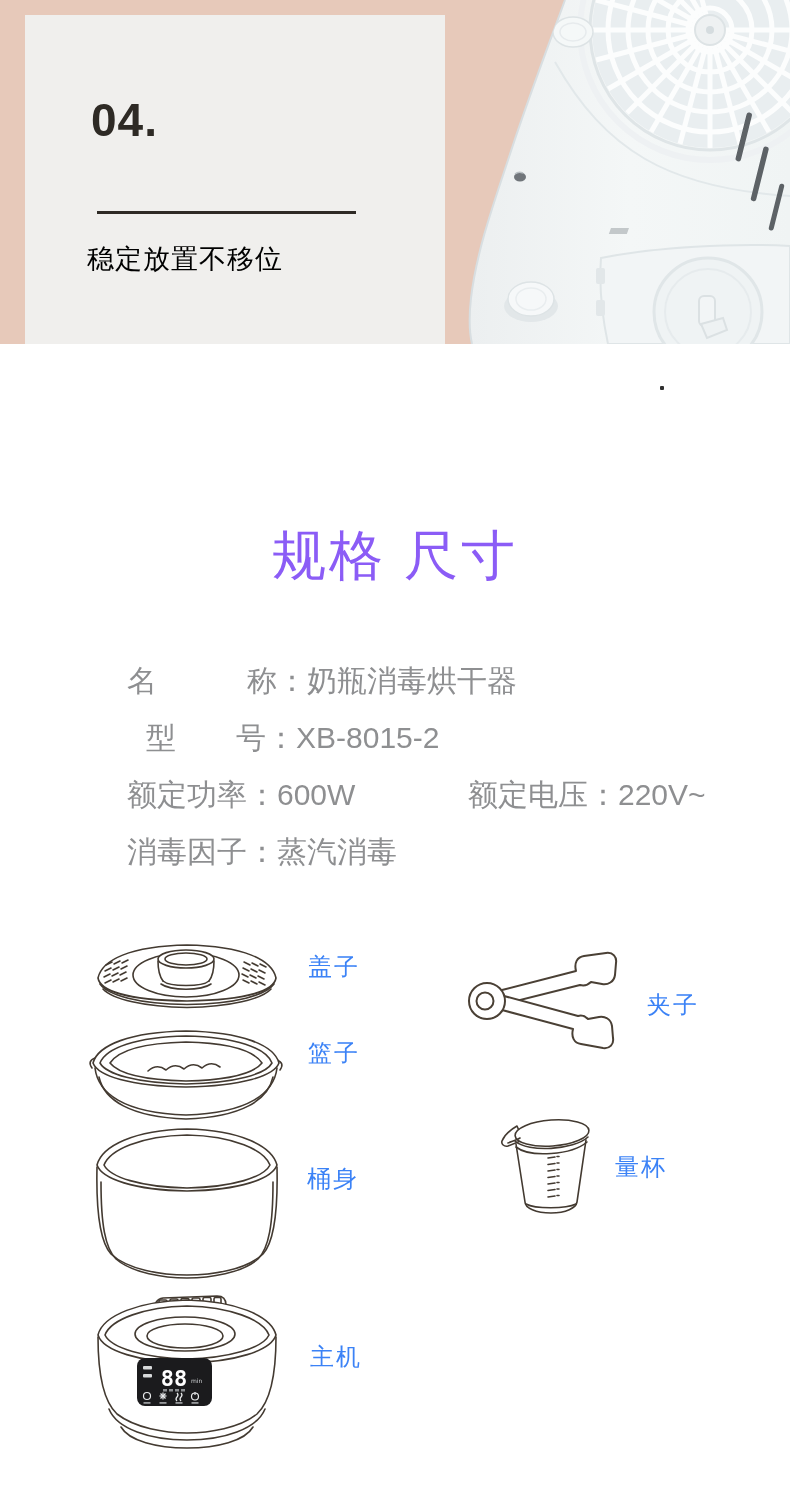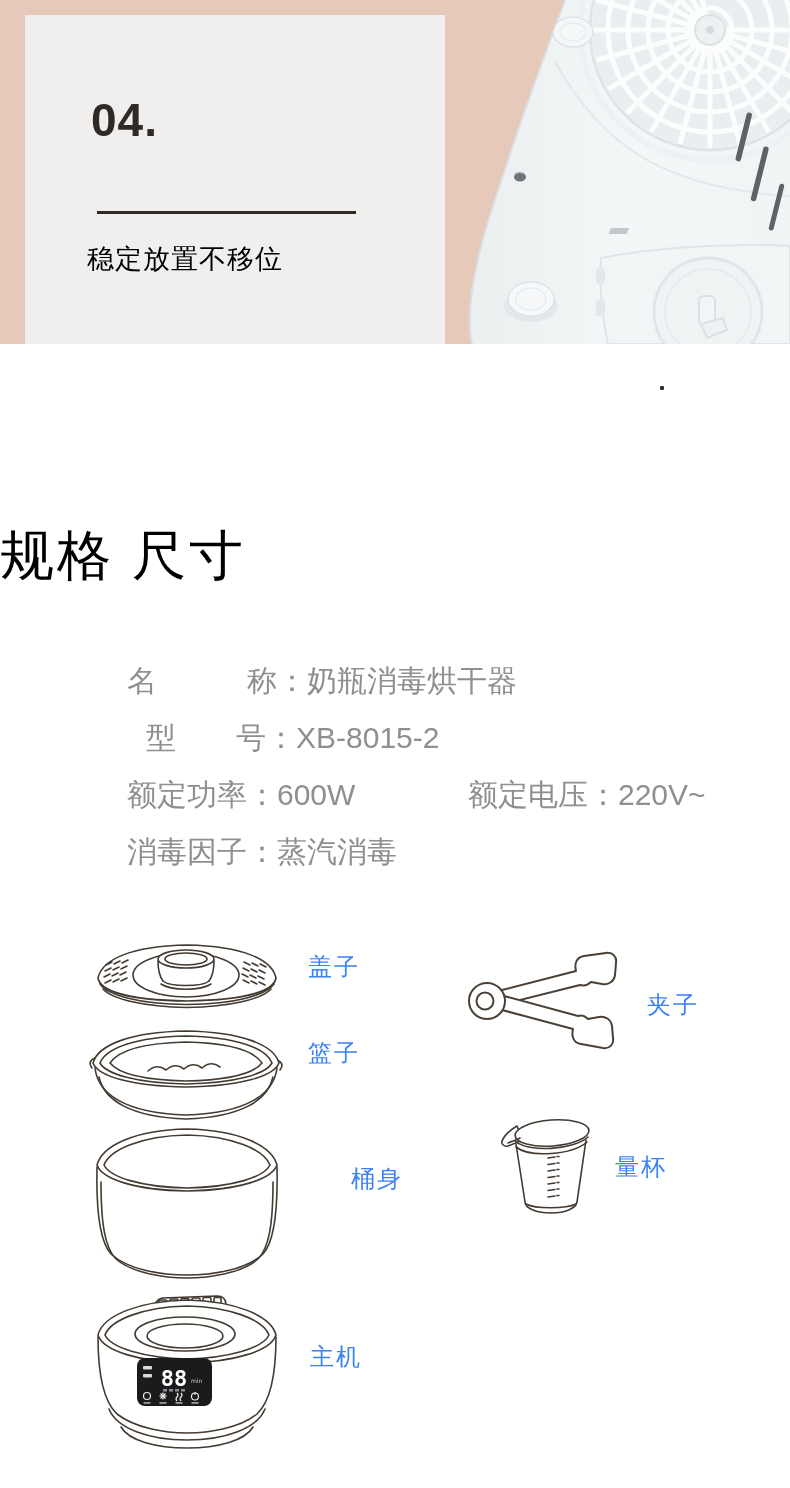--- a/index.html
+++ b/index.html
@@ -9,22 +9,22 @@
   
   .hero{position:absolute;left:0;top:0;width:790px;height:344px;background:#e7c9ba;}
   .hero-panel{position:absolute;left:25px;top:15px;width:420px;height:329px;background:#f0efed;}
   .feature-number{position:absolute;left:66px;top:82px;font-size:46px;font-weight:700;color:#2e2a25;letter-spacing:1px;line-height:1;}
   .feature-title{position:absolute;left:65px;top:128px;font-size:37px;font-weight:700;color:#2e2a25;letter-spacing:2px;line-height:1.15;}
   .feature-divider{position:absolute;left:72px;top:196px;width:259px;height:3px;background:#2e2a25;}
   .feature-subtitle{position:absolute;left:62px;top:230px;font-size:27px;color:#000000;letter-spacing:1px;line-height:1.1;}
   .hero-photo{position:absolute;left:405px;top:0;width:385px;height:344px;}
   .speck{position:absolute;left:660px;top:386px;width:4px;height:4px;background:#303030;border-radius:1px;}
   
-  .section-title{position:absolute;left:0;top:526px;width:790px;
-                 font-size:54px;color:#000000;letter-spacing:3px;line-height:1.1;}
+  .section-title{position:absolute;left:0;top:526px;width:790px;text-align:center;
+                 font-size:54px;color:#8b5cf6;letter-spacing:3px;line-height:1.1;}
   
   .spec-row{position:absolute;font-size:30px;color:#8e8f91;line-height:1.15;white-space:pre;}
   .spec-label{white-space:pre;}
   
   .part-label{position:absolute;font-size:24px;color:#3b82f6;letter-spacing:2px;line-height:1.1;}
   svg{display:block;}
   .lineart{stroke:#433a31;fill:none;stroke-width:1.6;stroke-linecap:round;stroke-linejoin:round;}
   .lineart-fill{stroke:#433a31;fill:#ffffff;stroke-width:1.6;stroke-linecap:round;stroke-linejoin:round;}
 </style>
 </head>
@@ -172,21 +172,21 @@
     <path class="lineart" d="M11,64 C16,87 42,104 98,106 C154,104 180,87 185,64"></path>
   </svg>
   <div class="part-label" style="left:308px;top:1040px;">篮子</div>
 
   <svg class="abs" style="left:92px;top:1120px;" width="190" height="174" viewBox="0 0 190 174">
     <path class="lineart-fill" d="M5,45 C10,26 42,10 95,9 C148,10 180,26 185,45 C180,59 148,70 95,71 C42,70 10,59 5,45 Z"></path>
     <path class="lineart" d="M12,45 C18,30 48,16 95,15 C142,16 172,30 178,45 C172,57 142,67 95,68 C48,67 18,57 12,45 Z"></path>
     <path class="lineart" d="M5,47 C4,92 8,122 19,134 C36,150 70,155 95,155 C120,155 154,150 171,134 C182,122 186,92 185,47"></path>
     <path class="lineart" d="M9,62 C9,104 13,128 24,139 C40,153 72,158 95,158 C118,158 150,153 166,139 C177,128 181,104 181,62"></path>
   </svg>
-  <div class="part-label" style="left:307px;top:1166px;margin-left:44px;">桶身</div>
+  <div class="part-label" style="left:307px;top:1166px;">桶身</div>
 
   <svg class="abs" style="left:95px;top:1293px;" width="185" height="162" viewBox="0 0 185 162">
 
     <path class="lineart-fill" d="M60,18 C59,10 62,6 68,5 L122,3 C128,3 131,6 131,12 L131,16 C110,13 82,14 60,18 Z"></path>
     <g class="lineart">
       <rect x="64" y="7" width="8" height="11" rx="1.5"></rect>
         <rect x="75" y="6" width="8" height="11" rx="1.5"></rect>
       <rect x="86" y="5.5" width="8" height="11" rx="1.5"></rect>
         <rect x="97" y="5" width="8" height="11" rx="1.5"></rect>
       <rect x="108" y="4.5" width="8" height="11" rx="1.5"></rect>

